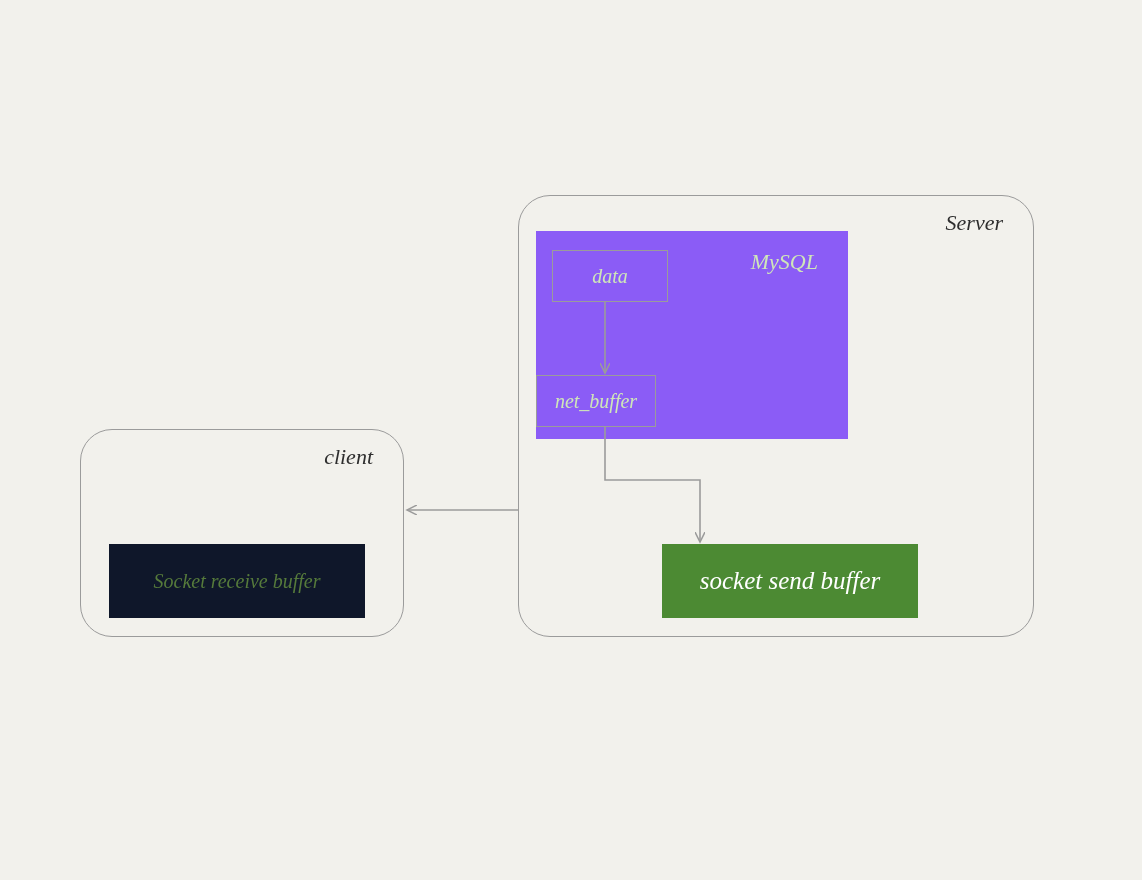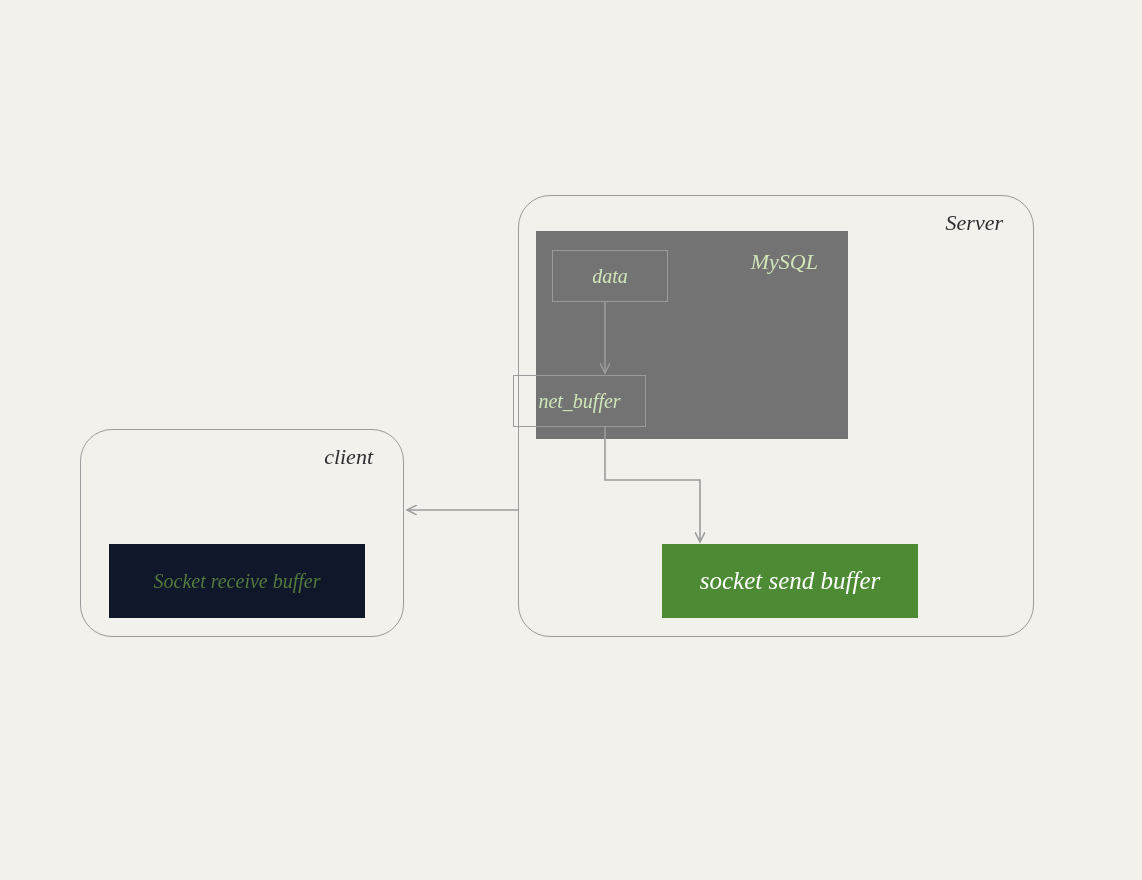--- a/index.html
+++ b/index.html
@@ -23,21 +23,21 @@
     box-sizing: border-box;
   }
   .container-label {
     position: absolute;
     font-size: 22px;
     color: #2e2e2e;
     font-style: italic;
   }
   .mysql-panel {
     position: absolute;
-    background: #737373;
+    background: #8b5cf6;
     box-sizing: border-box;
     padding-left: 24px;
   }
   .mysql-label {
     position: absolute;
     font-size: 22px;
     color: #cfe6b9;
     font-style: italic;
   }
   .pale-box {
@@ -98,21 +98,21 @@
   </div>
 
   <div class="mysql-panel" style="left:536px; top:231px; width:312px; height:208px;">
     <div class="mysql-label" style="right:30px; top:18px;">MySQL</div>
   </div>
 
   <div class="pale-box" style="left:552px; top:250px; width:116px; height:52px;">
     <span>data</span>
   </div>
 
-  <div class="pale-box" style="left:513px; top:375px; width:133px; height:52px;">
+  <div class="pale-box" style="left:536px; top:375px; width:120px; height:52px;">
     <span>net_buffer</span>
   </div>
 
   <div class="solid-green" style="left:662px; top:544px; width:256px; height:74px;">
     <span>socket send buffer</span>
   </div>
 
   <div class="container" style="left:80px; top:429px; width:324px; height:208px;">
     <div class="container-label" style="right:30px; top:14px;text-align:center;">client</div>
   </div>

